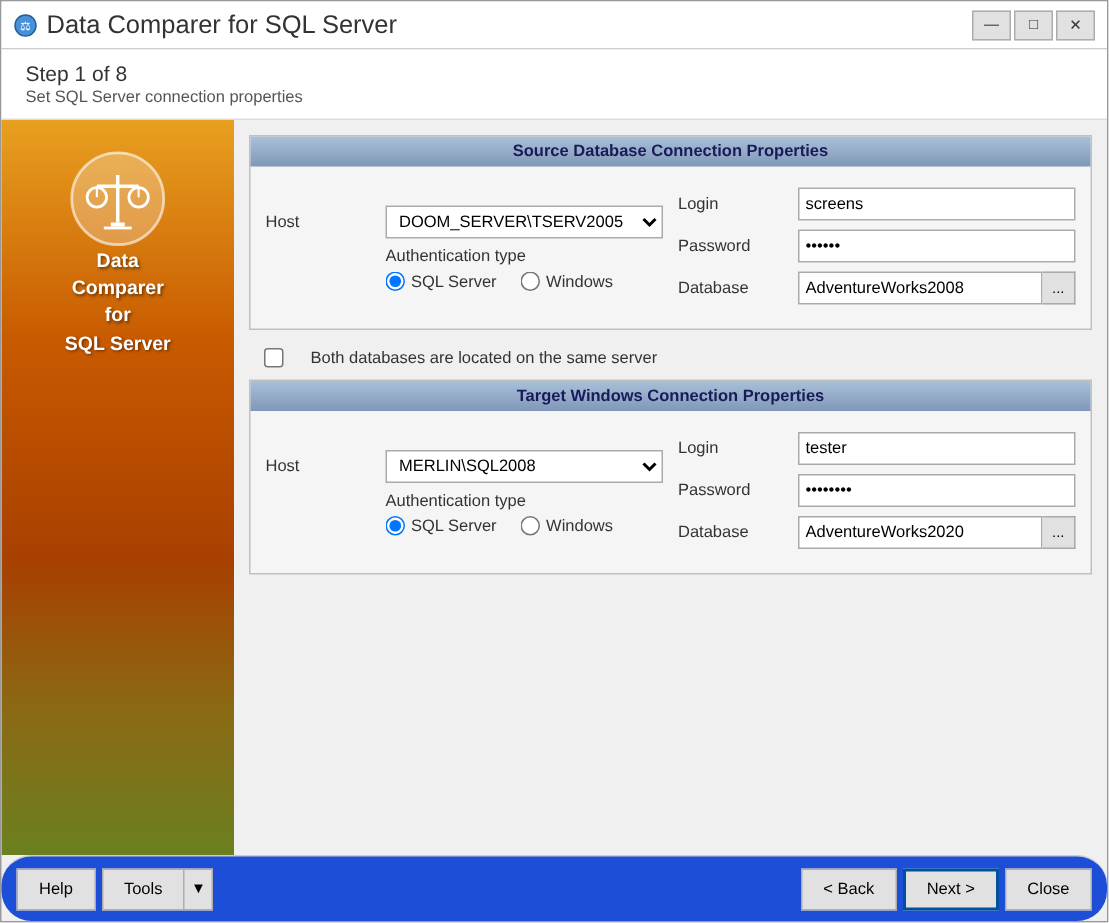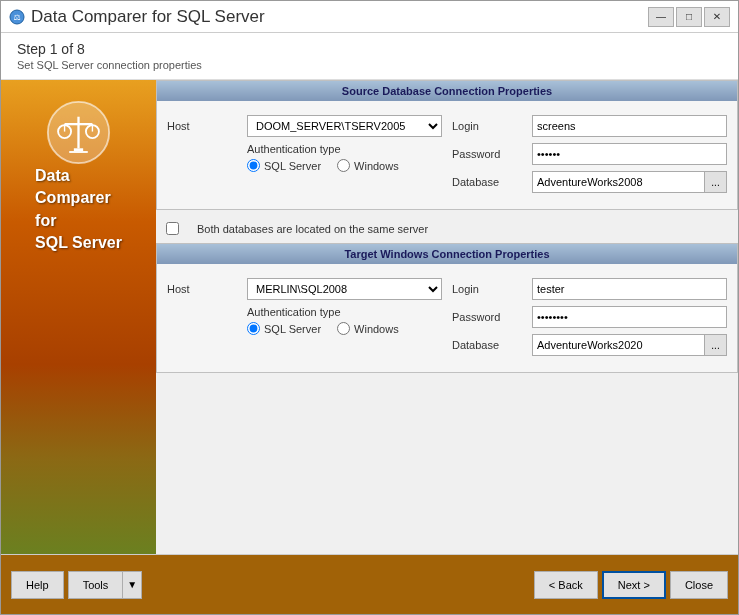--- a/index.html
+++ b/index.html
@@ -98,30 +98,31 @@
       background: linear-gradient(180deg, #e8a020 0%, #c85a00 30%, #a84000 60%, #8b6914 80%, #6b8020 100%);
       display: flex;
       flex-direction: column;
       align-items: center;
       padding: 20px 10px;
       position: relative;
     }
 
     .sidebar-product-name {
       color: white;
-      text-align: left;
-      font-size: 16px;
+      text-align: center;
+      font-size: 13px;
       font-weight: bold;
       line-height: 1.4;
       text-shadow: 1px 1px 2px rgba(0,0,0,0.5);
     }
 
     
     .content-area {
       flex: 1;
+      padding: 10px;
       overflow-y: auto;
       background: #f0f0f0;
     }
 
     .section-header {
       background: linear-gradient(180deg, #a8c0d8 0%, #8098b8 100%);
       color: #1a1a5a;
       font-size: 11px;
       font-weight: bold;
       padding: 4px 10px;
@@ -218,44 +219,46 @@
       margin-left: 80px;
     }
 
     .two-column {
       display: flex;
       gap: 10px;
     }
 
     .left-col {
       flex: 1;
+      margin-top: 12px;
     }
 
     .right-col {
       flex: 1;
     }
 
     .checkbox-row {
       display: flex;
       align-items: center;
       gap: 18px;
       padding: 8px 10px;
       font-size: 11px;
       color: #333;
     }
 
     
     .bottom-bar {
-      background: #a16207;
+      background: #1d4ed8;
       border-top: 1px solid #ccc;
-      height: 60px;
+      height: 44px;
       display: flex;
       align-items: center;
       padding: 0 10px;
       gap: 4px;
+      border-radius: 20px;
     }
 
     .bottom-btn {
       height: 28px;
       padding: 0 14px;
       background: #e1e1e1;
       border: 1px solid #adadad;
       font-size: 11px;
       cursor: pointer;
       display: flex;

